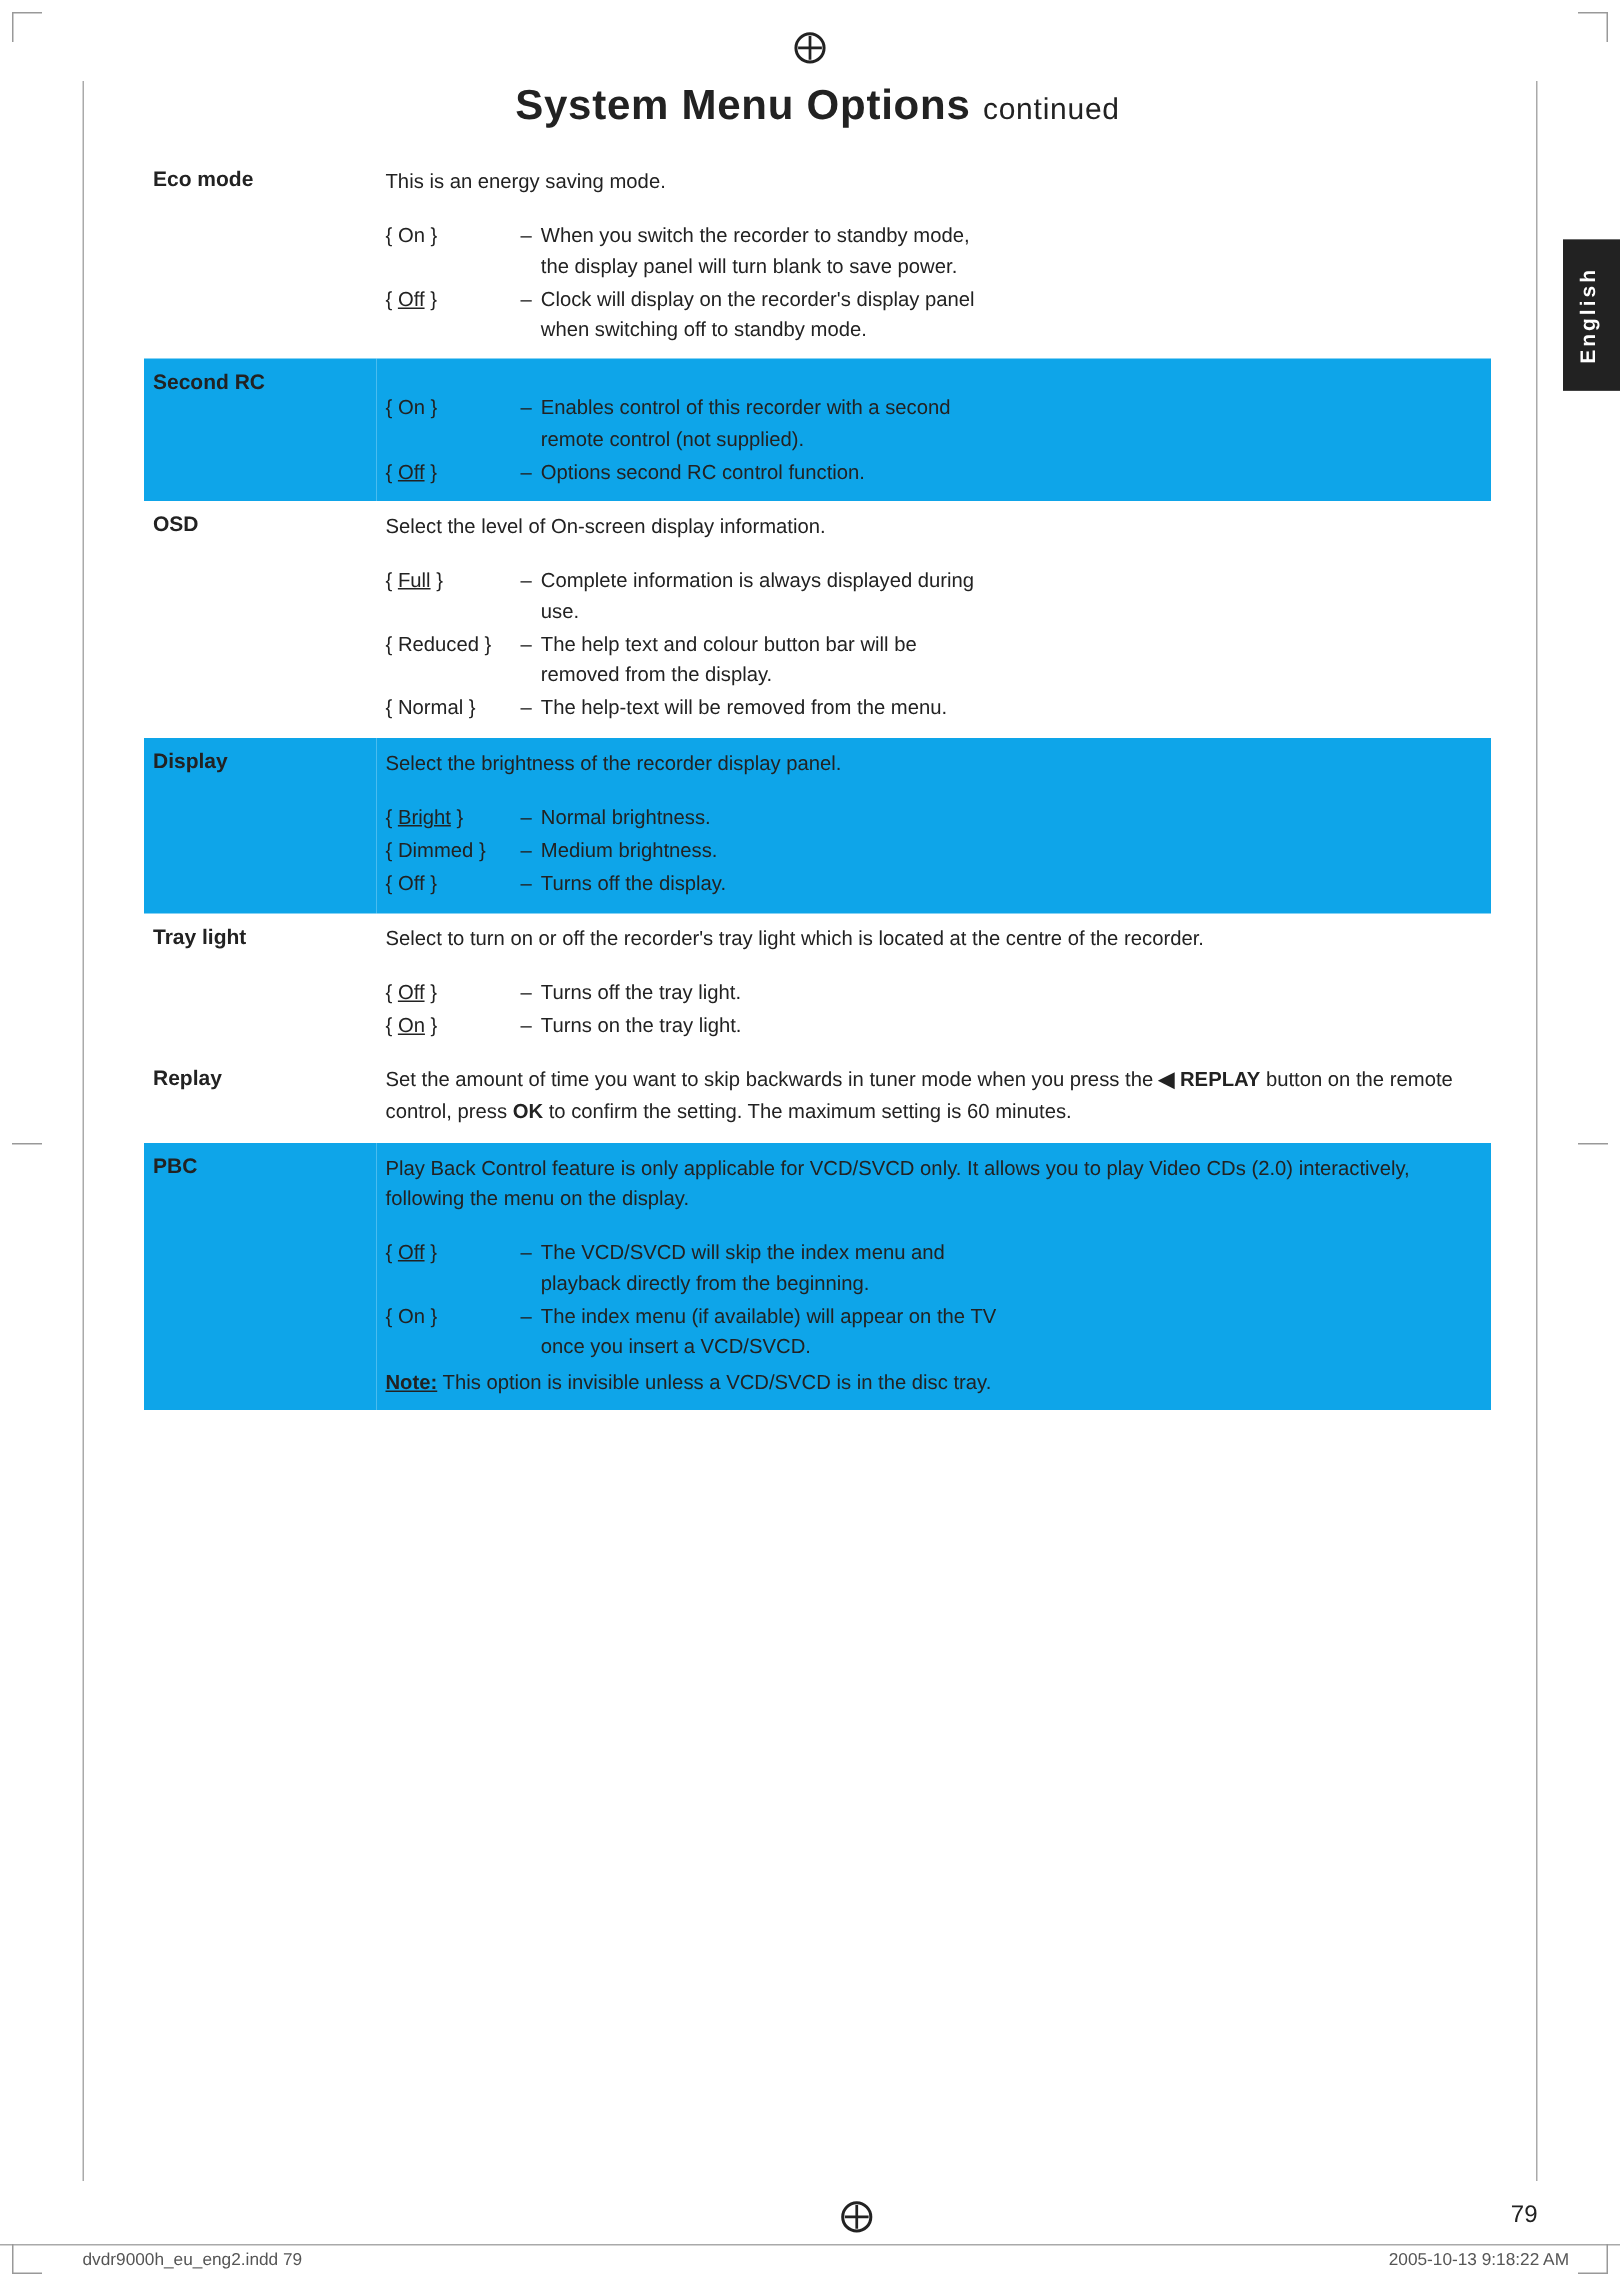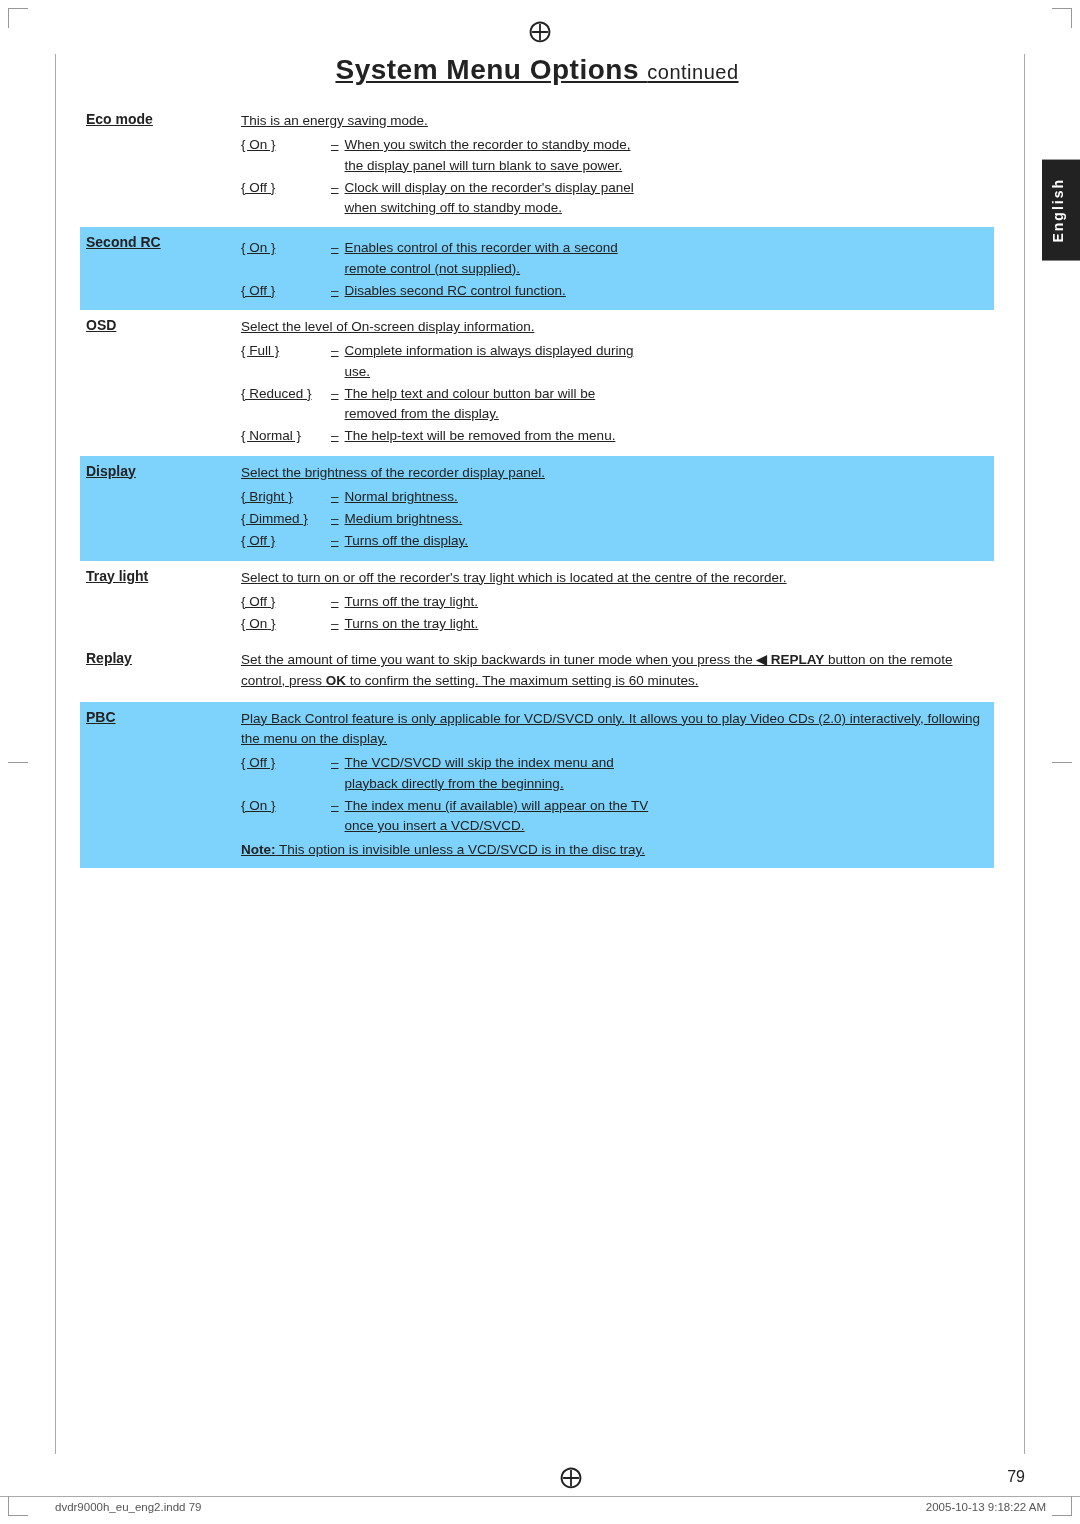--- a/index.html
+++ b/index.html
@@ -26,23 +26,22 @@
       text-align: center;
       padding-top: 18px;
       font-size: 22px;
     }
 
     
     .content-area {
       margin: 0 55px;
       border-left: 1px solid #aaa;
       border-right: 1px solid #aaa;
-      padding: 0 30px 30px 24px;
+      padding: 0 30px 30px 40px;
       min-height: 1400px;
-      text-decoration: underline;
     }
 
     
     .page-title {
       text-align: center;
       font-size: 28px;
       font-weight: bold;
       margin-bottom: 18px;
       margin-top: 10px;
       letter-spacing: 0.5px;
@@ -71,21 +70,21 @@
     }
 
     
     .settings-table {
       width: 100%;
       border-collapse: collapse;
       margin-top: 4px;
     }
 
     .settings-table tr.row-shaded td {
-      background-color: #7dd3fc;
+      background-color: #0ea5e9;
     }
 
     .settings-table td {
       vertical-align: top;
       padding: 7px 6px;
     }
 
     .settings-table td.label-col {
       width: 155px;
       font-weight: bold;
@@ -93,21 +92,21 @@
       white-space: nowrap;
     }
 
     .settings-table td.desc-col {
       font-size: 13.5px;
       line-height: 1.5;
     }
 
     
     .option-block {
-      margin-top: 4px;
+      margin-top: 16px;
     }
 
     .option-line {
       display: flex;
       align-items: flex-start;
       margin-bottom: 2px;
       font-size: 13.5px;
       line-height: 1.5;
     }
 
@@ -261,21 +260,21 @@
             <td class="desc-col">
               <div class="option-block">
                 <div class="option-line">
                   <span class="option-label">{ On }</span>
                   <span class="option-dash">–</span>
                   <span class="option-desc">Enables control of this recorder with a second<br>remote control (not supplied).</span>
                 </div>
                 <div class="option-line">
                   <span class="option-label">{ <u>Off</u> }</span>
                   <span class="option-dash">–</span>
-                  <span class="option-desc">Disables second RC control function.</span>
+                  <span class="option-desc">Options second RC control function.</span>
                 </div>
               </div>
             </td>
           </tr>
           <tr>
             <td class="label-col">OSD</td>
             <td class="desc-col">
               <p class="desc-text">Select the level of On-screen display information.</p>
               <div class="option-block">
                 <div class="option-line">

